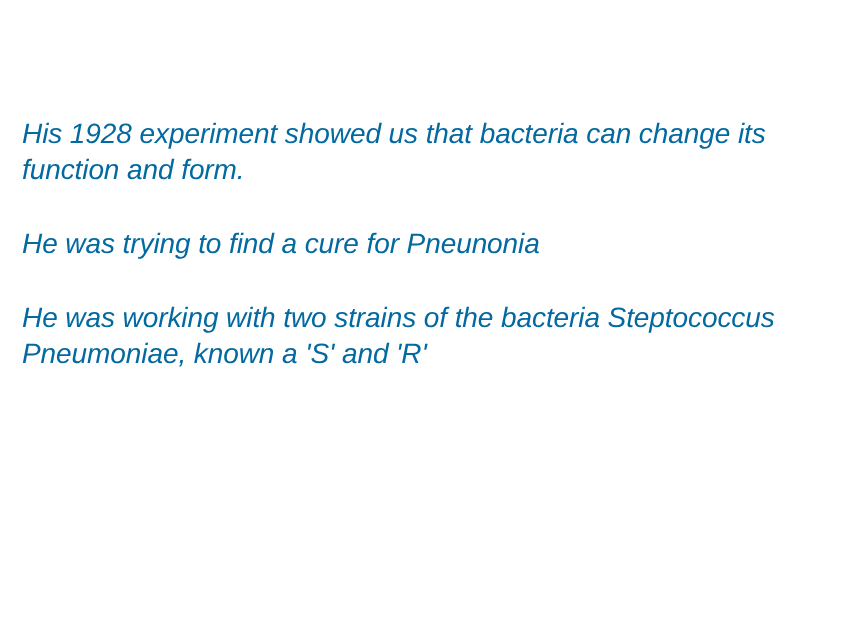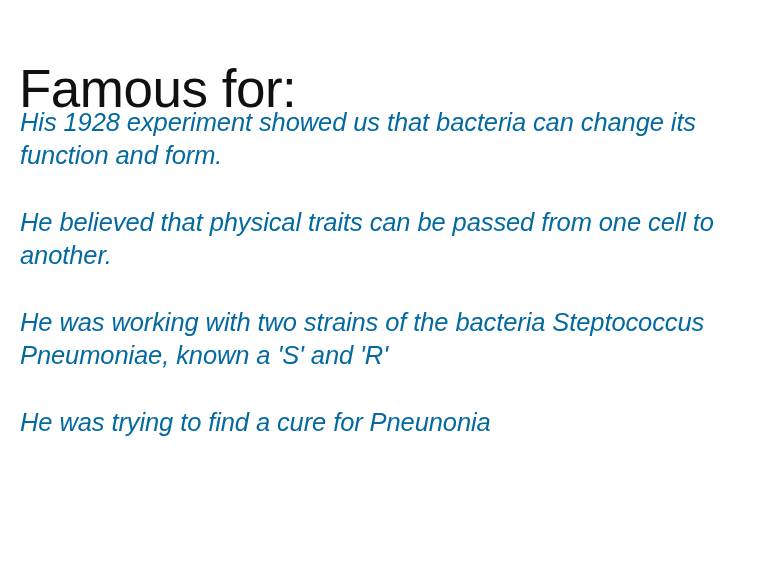--- a/index.html
+++ b/index.html
@@ -58,28 +58,26 @@
 
   .para:last-child {
     margin-bottom: 0;
   }
 </style>
 </head>
 <body>
 
 <div class="slide">
 
-  <h1 class="slide-title">Famous for:</h1>
 
   <div class="body-block">
 
     <p class="para">His 1928 experiment showed us that bacteria can change its function and form.</p>
 
-    <p class="para">He believed that physical traits can be passed from one cell to another.</p>
 
 
+    <p class="para">He was trying to find a cure for Pneunonia</p>
+
     <p class="para">He was working with two strains of the bacteria Steptococcus Pneumoniae, known a 'S' and 'R'</p>
-
-    <p class="para">He was trying to find a cure for Pneunonia</p>
 
   </div>
 
 </div>
 
 </body></html>

